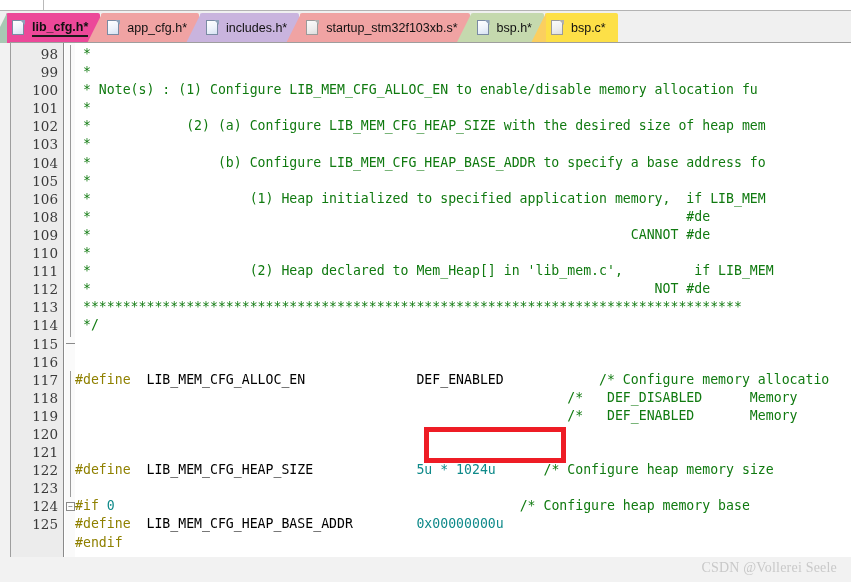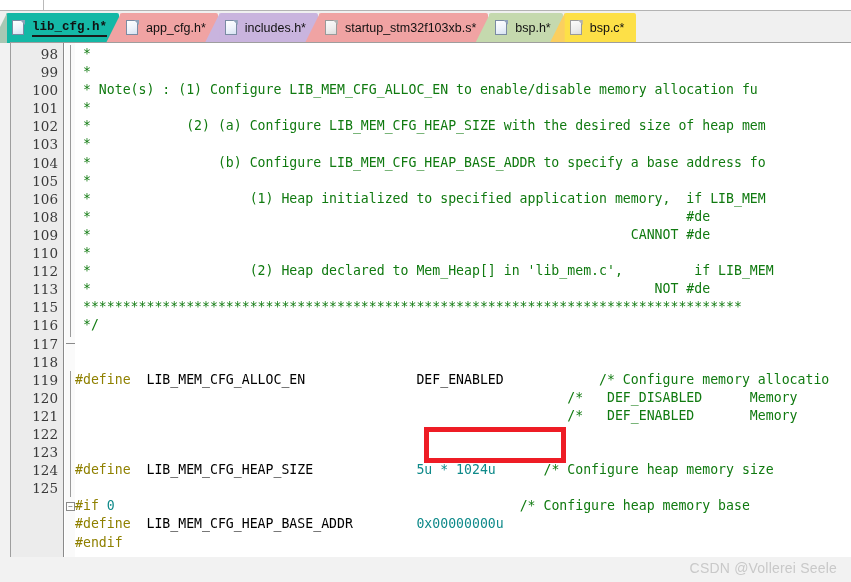--- a/index.html
+++ b/index.html
@@ -250,21 +250,21 @@
     background: #cdcdcd;
     border: 1px solid #c0c0c0;
   }
 
   
   .watermark {
     position: absolute;
     right: 14px; bottom: 6px;
     color: #c9c9c9;
     font-size: 14px;
-    font-family: Liberation Sans, sans-serif;
+    font-family: Liberation Serif, serif;
     letter-spacing: 0.2px;
     user-select: none;
   }
   .bottom-strip {
     position: absolute;
     left: 0; bottom: 0; width: 851px; height: 25px;
     background: #f2f2f2;
   }
 </style>
 </head>
@@ -273,21 +273,21 @@
 <div id="app">
 
   <div class="win-frame">
     <div class="frame-top-white"></div>
     <div class="frame-left-stub"></div>
   </div>
 
   <div class="tabstrip">
     <div class="tabstrip-bg"></div>
     <div class="tabs" id="tabs-host">
-        <div class="tab active" style="background: #14b8a6; font-family: Liberation Mono, monospace;">
+        <div class="tab active" style="background: #ec4899;">
           <div class="skew" style="background: rgb(168, 200, 180);"></div>
           <span class="fileicon">
             <span class="page"></span>
             <span class="fold"></span>
           </span>
           <span class="label">lib_cfg.h*</span>
         </div>
         <div class="tab" style="background: rgb(240, 163, 163);">
           <div class="skew" style="background: rgb(240, 163, 163);"></div>
           <span class="fileicon">
@@ -378,22 +378,24 @@
         <div class="row"><span class="ln">100</span></div>
         <div class="row"><span class="ln">101</span></div>
         <div class="row"><span class="ln">102</span></div>
         <div class="row"><span class="ln">103</span></div>
         <div class="row"><span class="ln">104</span></div>
         <div class="row"><span class="ln">105</span></div>
         <div class="row"><span class="ln">106</span></div>
         <div class="row"><span class="ln">108</span></div>
         <div class="row"><span class="ln">109</span></div>
         <div class="row"><span class="ln">110</span></div>
+        <div class="row"><span class="ln">111</span></div>
         <div class="row"><span class="ln">112</span></div>
         <div class="row"><span class="ln">113</span></div>
+        <div class="row"><span class="ln">114</span></div>
         <div class="row"><span class="ln">115</span></div>
         <div class="row"><span class="ln">116</span></div>
         <div class="row"><span class="ln">117</span></div>
         <div class="row"><span class="ln">118</span></div>
         <div class="row"><span class="ln">119</span></div>
         <div class="row"><span class="ln">120</span></div>
         <div class="row"><span class="ln">121</span></div>
         <div class="row"><span class="ln">122</span></div>
         <div class="row"><span class="ln">123</span></div>
         <div class="row"><span class="ln">124</span></div>

